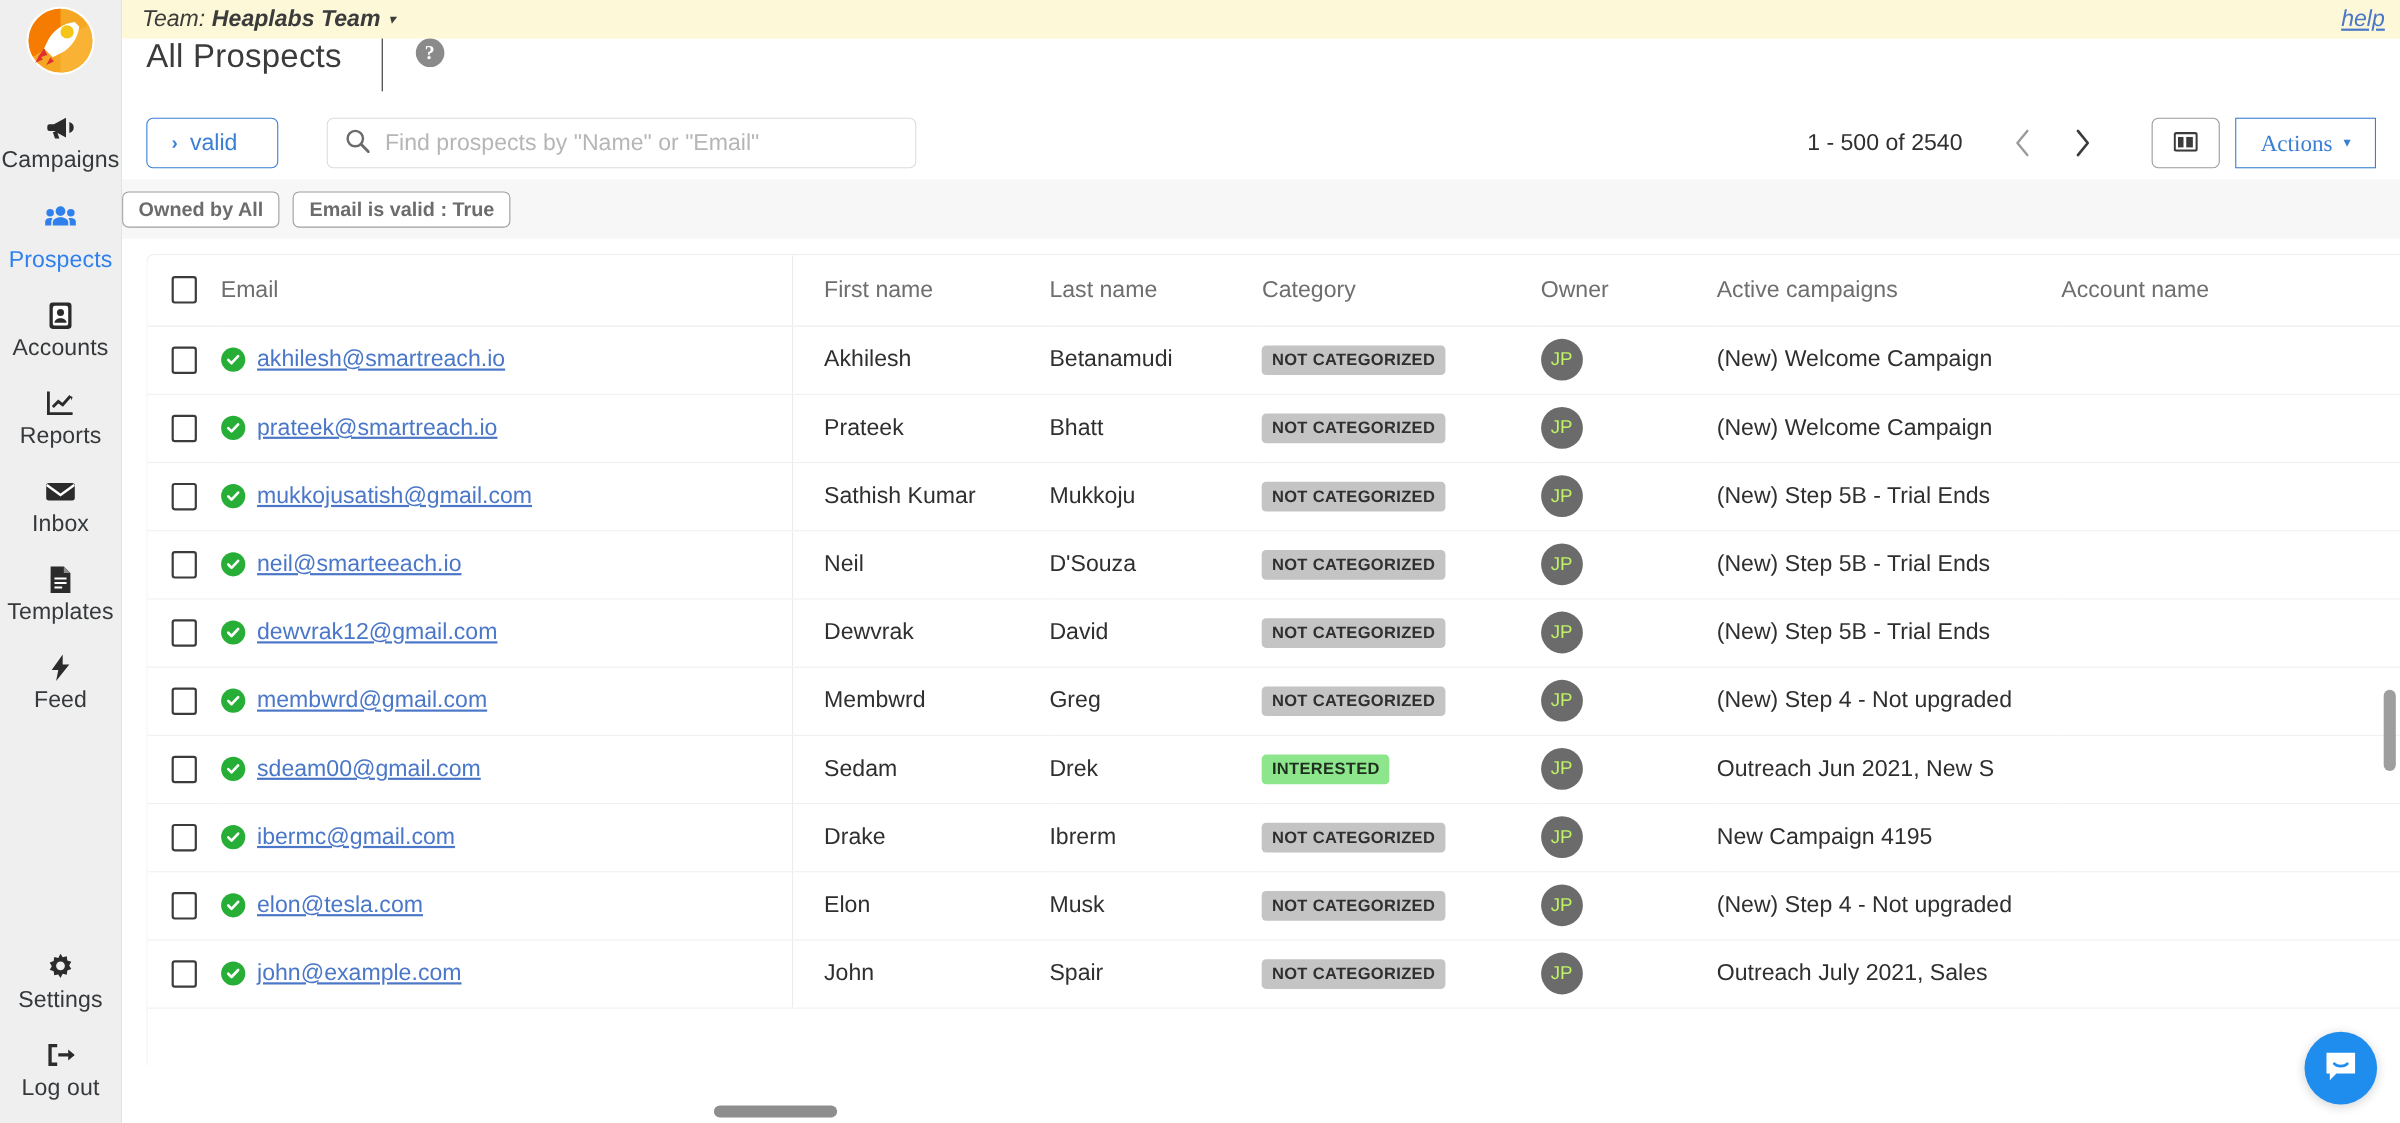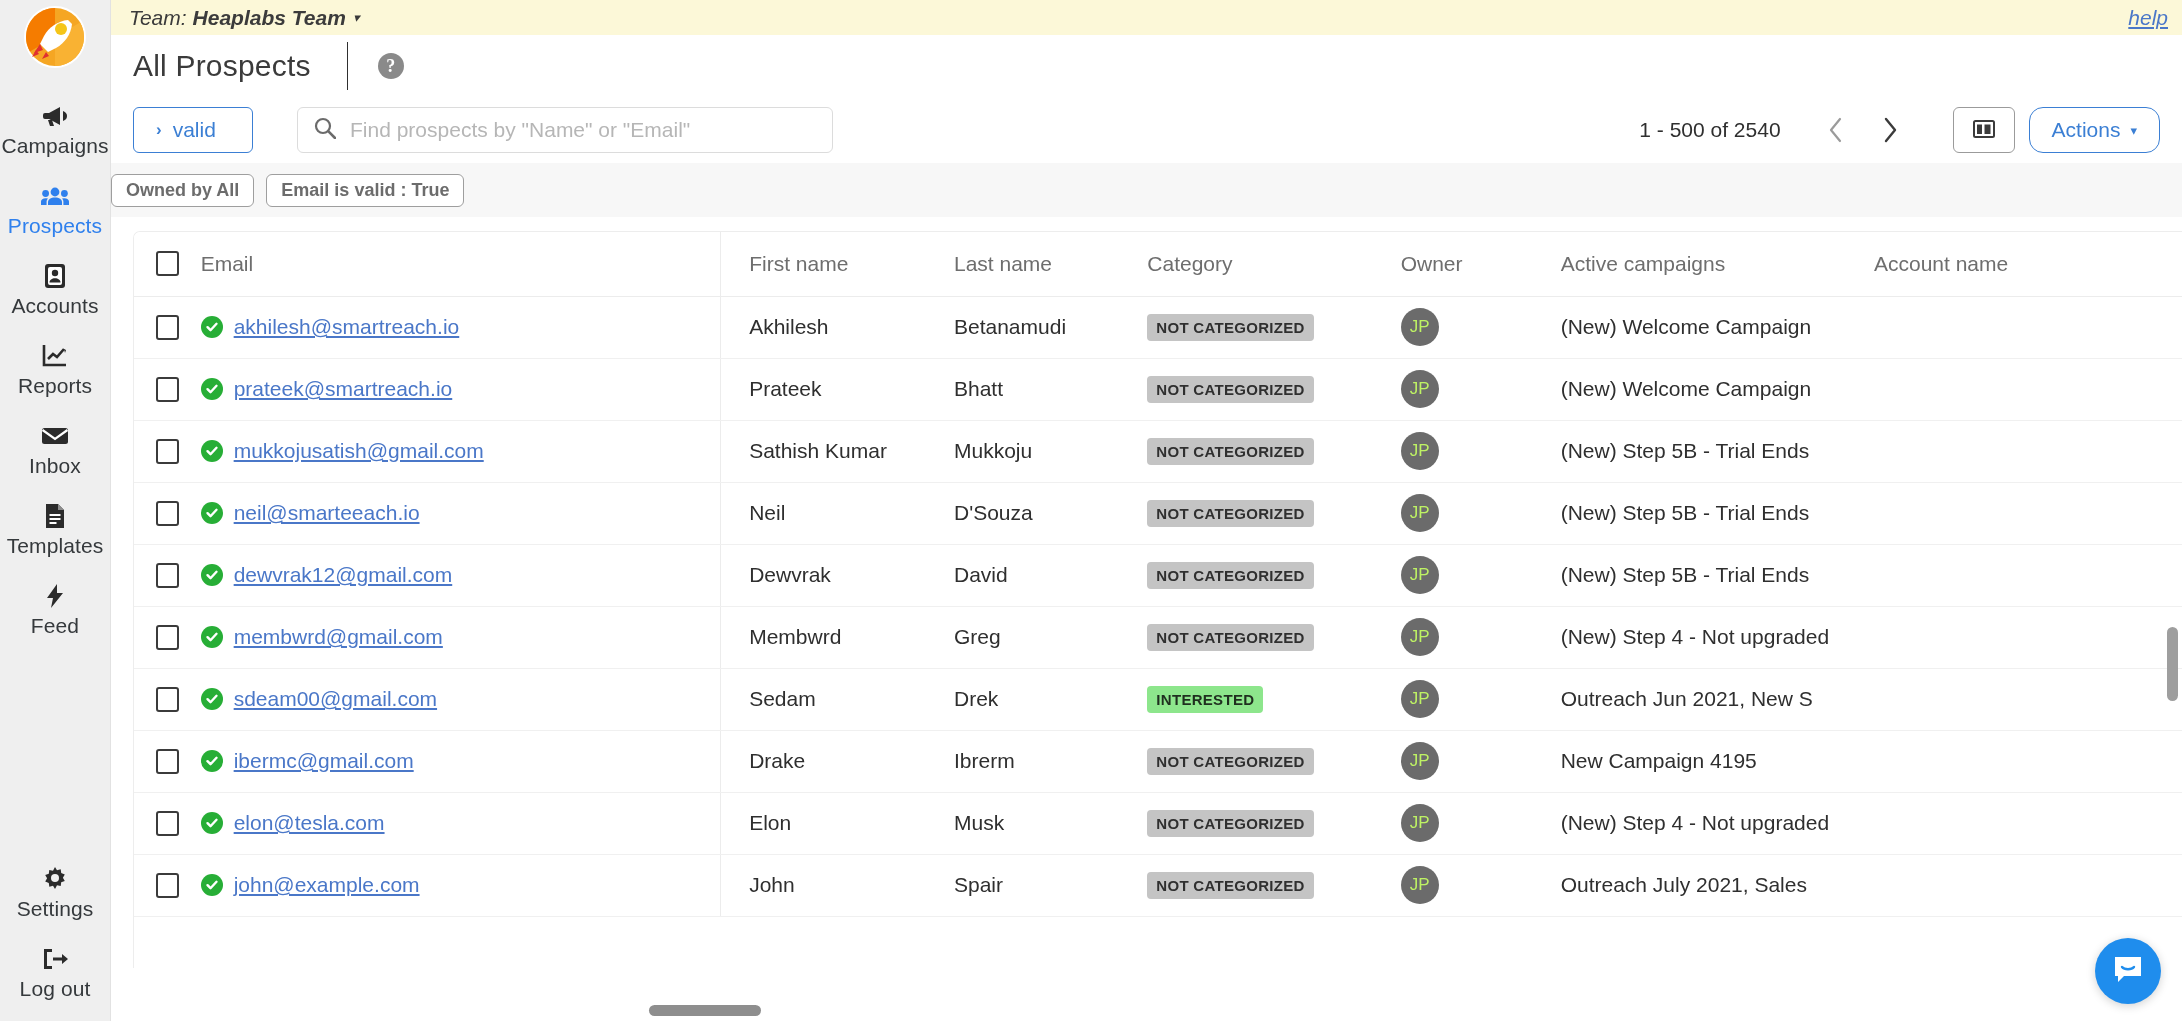--- a/index.html
+++ b/index.html
@@ -36,41 +36,41 @@
     display: flex; flex-direction: column; align-items: center;
     cursor: pointer;
     color: #35393c;
   }
   .nav-item .ic { height: 26px; display:flex; align-items:center; justify-content:center; }
   .nav-item .ic svg { display:block; }
   .nav-item .lbl {
     font-size: 21px; line-height: 24px; margin-top: 5px;
     letter-spacing: .1px;
   }
-  .nav-item.active { color: #2f80ed; }
+  .nav-item.active { color: #2f80ed; gap: 11px; }
   .nav-item.active .lbl { color: #2f80ed; }
 
   
   .main { flex: 1 1 auto; height: 1021px; position: relative; background:#fff; overflow:hidden;}
 
   .teambar {
     height: 35px; background: #fcf8d8;
     display: flex; align-items: center; justify-content: space-between;
     padding: 0 14px 0 18px;
     font-size: 21px; color: #3b3b3b; font-style: italic;
   }
   .teambar .tleft { display:flex; align-items:center; gap:6px; cursor:pointer;}
   .teambar .tname { font-weight: bold; }
   .teambar .caret { font-size: 13px; margin-left:1px; color:#3b3b3b;}
   .teambar .help {
     color: #4a77c8; font-size: 21px; cursor: pointer;
   }
 
   .pagehead {
-    height: 62px; display:flex; align-items:center; padding: 0 16px 0 22px;
+    height: 62px; display:flex; padding: 0 16px 0 22px;
     border-bottom: 0;
   }
   .pagetitle { font-size: 30px; color: #3b3b3b; letter-spacing: .2px;}
   .vdiv { width: 1px; height: 48px; background: #2f2f2f; margin: 0 30px 0 36px; }
   .qmark {
     width: 26px; height: 26px; border-radius: 50%;
     background: #8a8a8a; color: #fff;
     font-size: 18px; font-weight: bold;
     display:flex; align-items:center; justify-content:center;
     cursor:pointer; font-family: "Liberation Serif", serif;
@@ -111,23 +111,24 @@
   }
   .pager-btn svg { display:block; }
   .pager-btn.prev { margin-left: 28px; }
   .col-btn {
     width: 62px; height: 46px; margin-left: 36px;
     border: 1px solid #9b9b9b; border-radius: 6px; background: #fff;
     display:flex; align-items:center; justify-content:center; cursor:pointer;
   }
   .actions-btn {
     height: 46px; margin-left: 14px; padding: 0 22px;
-    border: 1px solid #3b7fd4; border-radius: 14px; background:#fff;
+    border: 1px solid #3b7fd4; border-radius: 0; background:#fff;
     color: #3b7fd4; font-size: 21px; display:flex; align-items:center; gap:10px;
     cursor:pointer;
+    font-family:Liberation Serif, serif;
   }
   .actions-btn .dcaret { font-size: 13px; }
 
   .chiprow {
     height: 54px; background: #f7f7f7;
     display:flex; align-items:center; justify-content:flex-start; gap: 12px;
   }
   .chip {
     height: 33px; padding: 0 14px;
     border: 1px solid #9e9e9e; border-radius: 6px; background: #fff;

